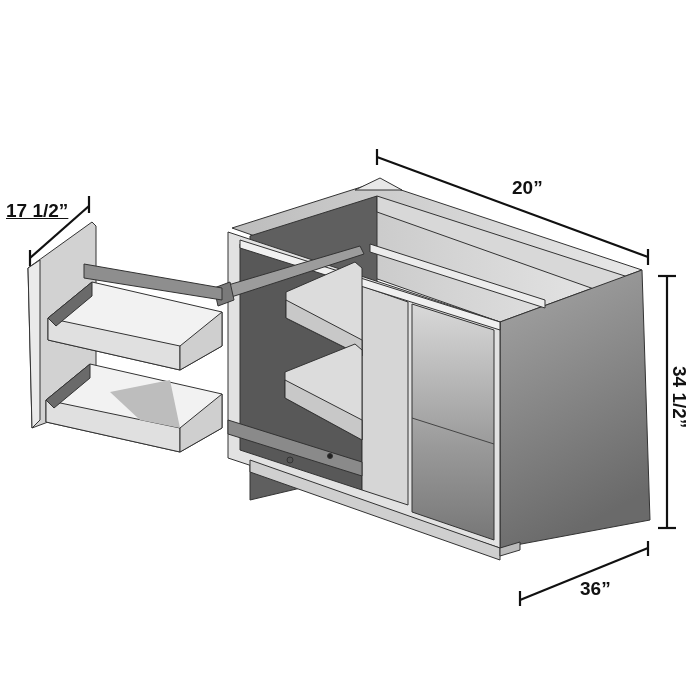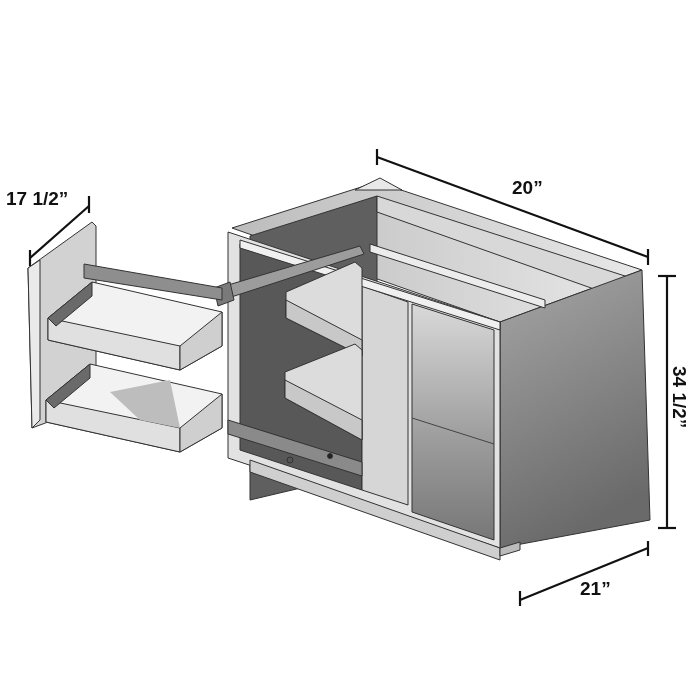--- a/index.html
+++ b/index.html
@@ -1,19 +1,19 @@
 <!DOCTYPE html>
 <html><head>
 <meta charset="utf-8">
 <style>
   html, body { margin: 0; padding: 0; background: #ffffff; }
   body { width: 700px; height: 700px; position: relative; overflow: hidden; font-family: "Liberation Sans", sans-serif; }
   #stage { position: absolute; left: 0; top: 0; width: 700px; height: 700px; }
   .dim-label { position: absolute; font-family: "Liberation Sans", sans-serif; font-weight: bold; font-size: 19px; color: #111; white-space: nowrap; }
-  #lbl-depth { left: 6px; top: 188px; }
+  #lbl-depth { left: 6px; top: 200px; text-decoration: underline; }
   #lbl-width { left: 512px; top: 177px; }
   #lbl-height { left: 656px; top: 392px; transform: rotate(90deg); transform-origin: left top; left: 690px; top: 366px; }
   #lbl-depth2 { left: 580px; top: 578px; }
 </style>
 </head>
 <body>
 
 <div id="stage">
   <svg width="700" height="700" viewBox="0 0 700 700" xmlns="http://www.w3.org/2000/svg">
     <defs>
@@ -109,14 +109,14 @@
       <polygon points="46,400 180,428 180,452 46,422" fill="#e0e0e0"></polygon>
       <polygon points="180,428 222,394 222,428 180,452" fill="#cfcfcf"></polygon>
       <polygon points="46,400 90,364 90,378 54,408" fill="#6a6a6a"></polygon>
       <polygon points="110,392 170,380 180,428 140,420" fill="#bdbdbd" stroke="none"></polygon>
     </g>
   </svg>
 
   <div class="dim-label" id="lbl-depth">17 1/2”</div>
   <div class="dim-label" id="lbl-width">20”</div>
   <div class="dim-label" id="lbl-height">34 1/2”</div>
-  <div class="dim-label" id="lbl-depth2">21”</div>
+  <div class="dim-label" id="lbl-depth2">36”</div>
 </div>
 
 </body></html>

